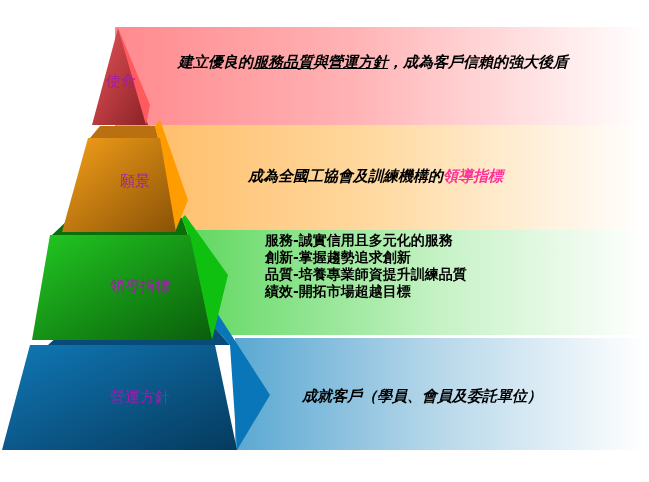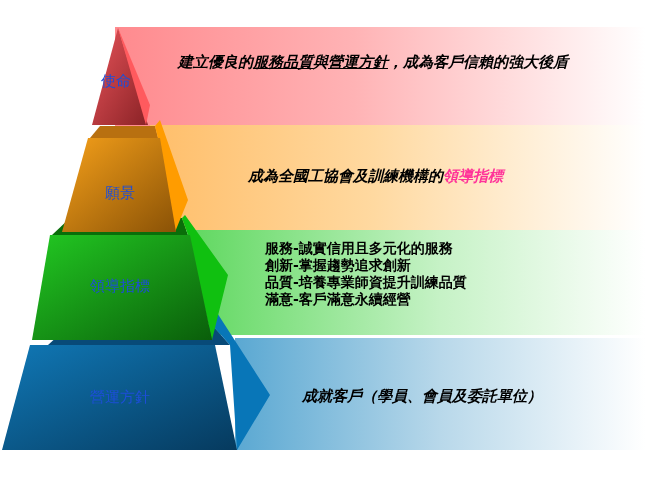--- a/index.html
+++ b/index.html
@@ -3,25 +3,25 @@
 <meta charset="utf-8">
 <style>
   html,body{margin:0;padding:0;background:#ffffff;}
   body{width:649px;height:482px;position:relative;overflow:hidden;font-family:"DejaVu Sans","Liberation Sans",sans-serif;}
   .band{position:absolute;}
   .band-mission{left:115px;top:27px;width:530px;height:100px;background:linear-gradient(90deg,#ff8a8e 0%,#ffb3b5 45%,#fff 100%);}
   .band-vision{left:150px;top:125px;width:495px;height:105px;background:linear-gradient(90deg,#ffbe6a 0%,#ffd9a0 45%,#fff 100%);}
   .band-values{left:190px;top:230px;width:455px;height:105px;background:linear-gradient(90deg,#60d860 0%,#c6f2c6 55%,#fff 100%);}
   .band-ops{left:235px;top:338px;width:410px;height:112px;background:linear-gradient(90deg,#5aa8d2 0%,#b8d8ea 50%,#fff 100%);}
   svg.pyr{position:absolute;left:0;top:0;}
-  .lbl{position:absolute;color:#1d4ed8;font-size:15px;text-align:center;}
+  .lbl{position:absolute;color:#a21caf;font-size:15px;text-align:right;}
   .txt{position:absolute;color:#000;font-style:italic;font-size:15px;font-weight:bold;white-space:nowrap;}
   .u{text-decoration:underline;}
   .pink{color:#ff3399;margin-top:36px;}
-  .list{position:absolute;left:265px;top:240px;font-size:14px;line-height:17px;color:#000;font-weight:bold;}
+  .list{position:absolute;left:265px;top:232px;font-size:14px;line-height:17px;color:#000;font-weight:bold;}
 </style>
 </head>
 <body>
 
 <div class="band band-mission"></div>
 <div class="band band-vision"></div>
 <div class="band band-values"></div>
 <div class="band band-ops"></div>
 
 <svg class="pyr" width="649" height="482">
@@ -54,32 +54,32 @@
 
   <polygon points="90,138 100,126 155,126 158,138" fill="#b87010"></polygon>
   <polygon points="158,138 155,126 160,120 188,200 175,232" fill="#ff9c00"></polygon>
   <polygon points="88,138 160,138 176,232 62,232" fill="url(#gO)"></polygon>
 
   <polygon points="118,28 148,125 92,125" fill="url(#gR)"></polygon>
   <polygon points="118,28 150,105 146,125" fill="#ff5a5e"></polygon>
 </svg>
 
 <div class="lbl" style="left:96px;top:72px;width:40px;">使命</div>
-<div class="lbl" style="left:90px;top:172px;width:60px;margin-top:12px;">願景</div>
+<div class="lbl" style="left:90px;top:172px;width:60px;">願景</div>
 <div class="lbl" style="left:70px;top:277px;width:100px;">領導指標</div>
 <div class="lbl" style="left:70px;top:388px;width:100px;">營運方針</div>
 
 <div class="txt" style="left:178px;top:53px;">
   <span>建立優良的</span><span class="u">服務品質</span><span>與</span><span class="u">營運方針</span><span>，成為客戶信賴的強大後盾</span>
 </div>
 
 <div class="txt" style="left:248px;top:167px;">
   <span>成為全國工協會及訓練機構的</span><span class="pink">領導指標</span>
 </div>
 
 <div class="list">
   <div>服務-誠實信用且多元化的服務</div>
   <div>創新-掌握趨勢追求創新</div>
   <div>品質-培養專業師資提升訓練品質</div>
-  <div>滿意-客戶滿意永續經營</div>
+  <div>績效-開拓市場超越目標</div>
 </div>
 
 <div class="txt" style="left:302px;top:387px;text-align:center;">成就客戶（學員、會員及委託單位）</div>
 
 </body></html>

